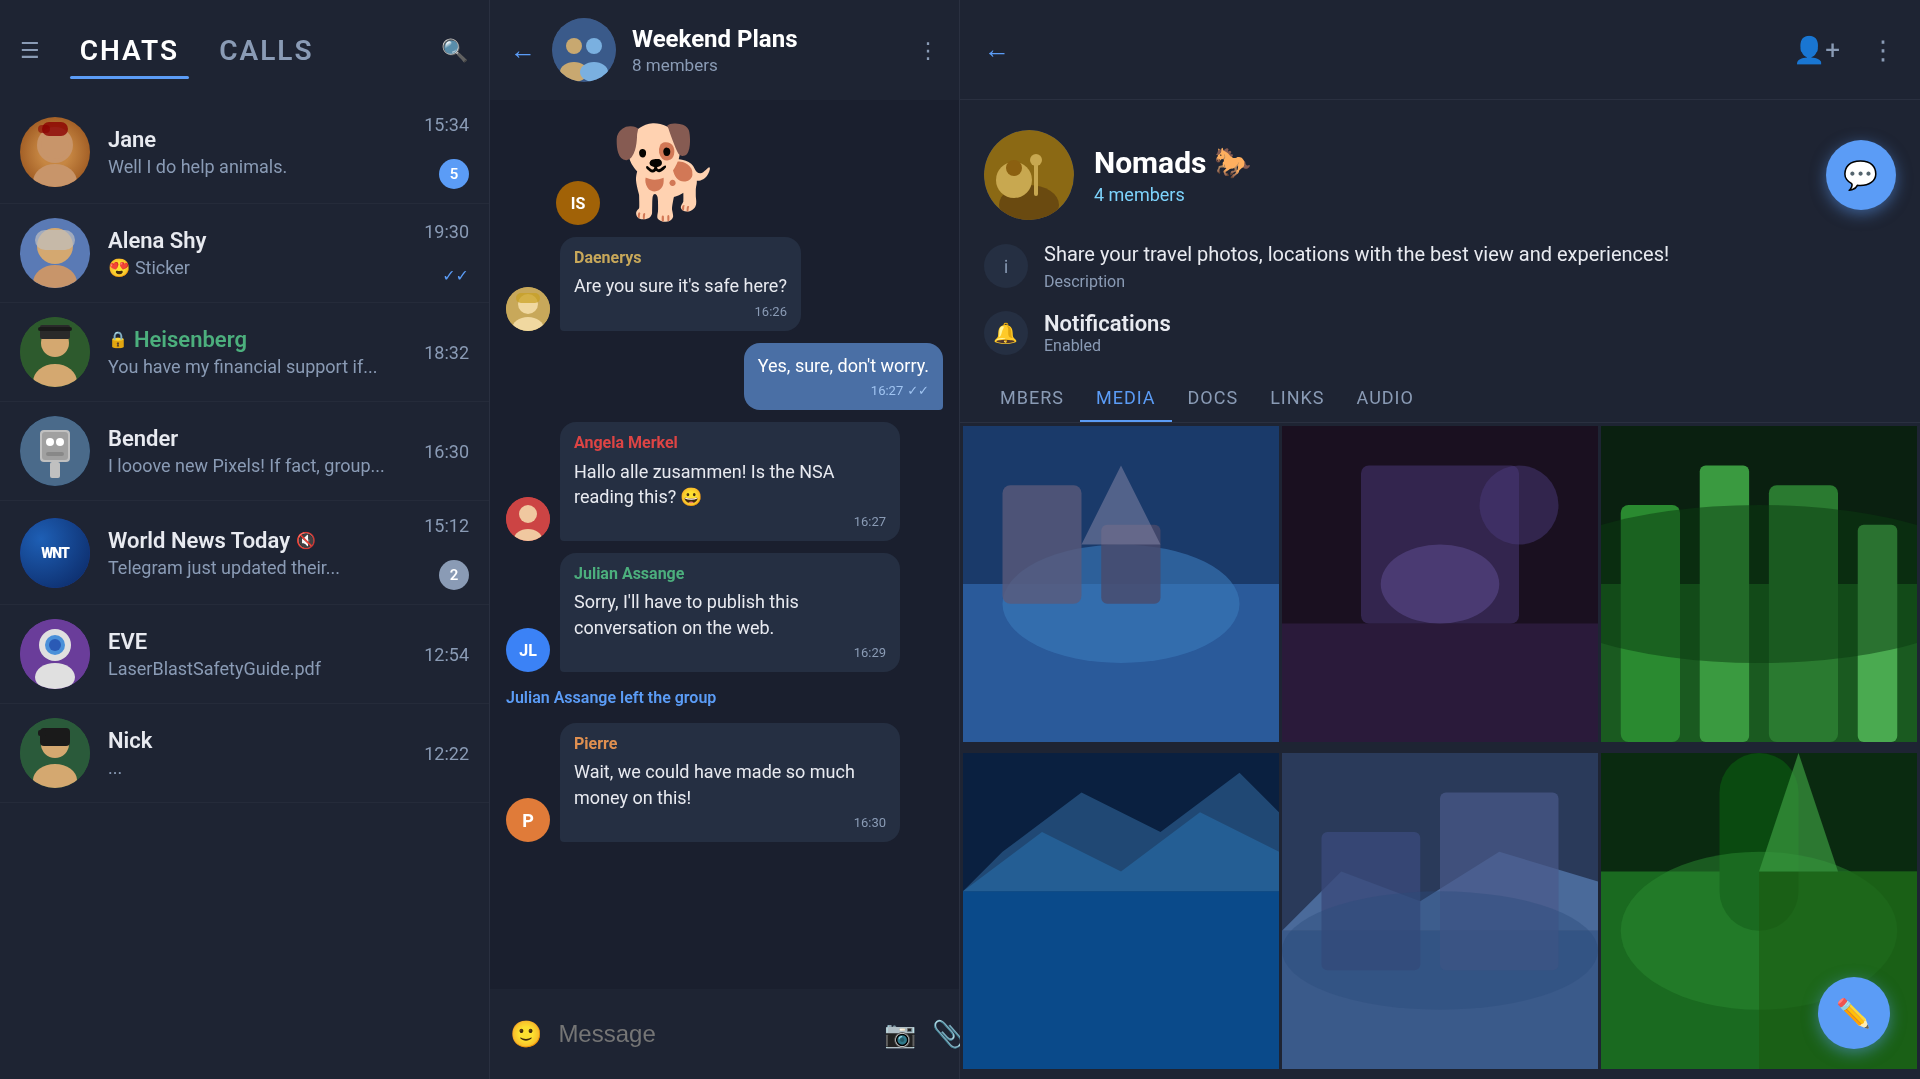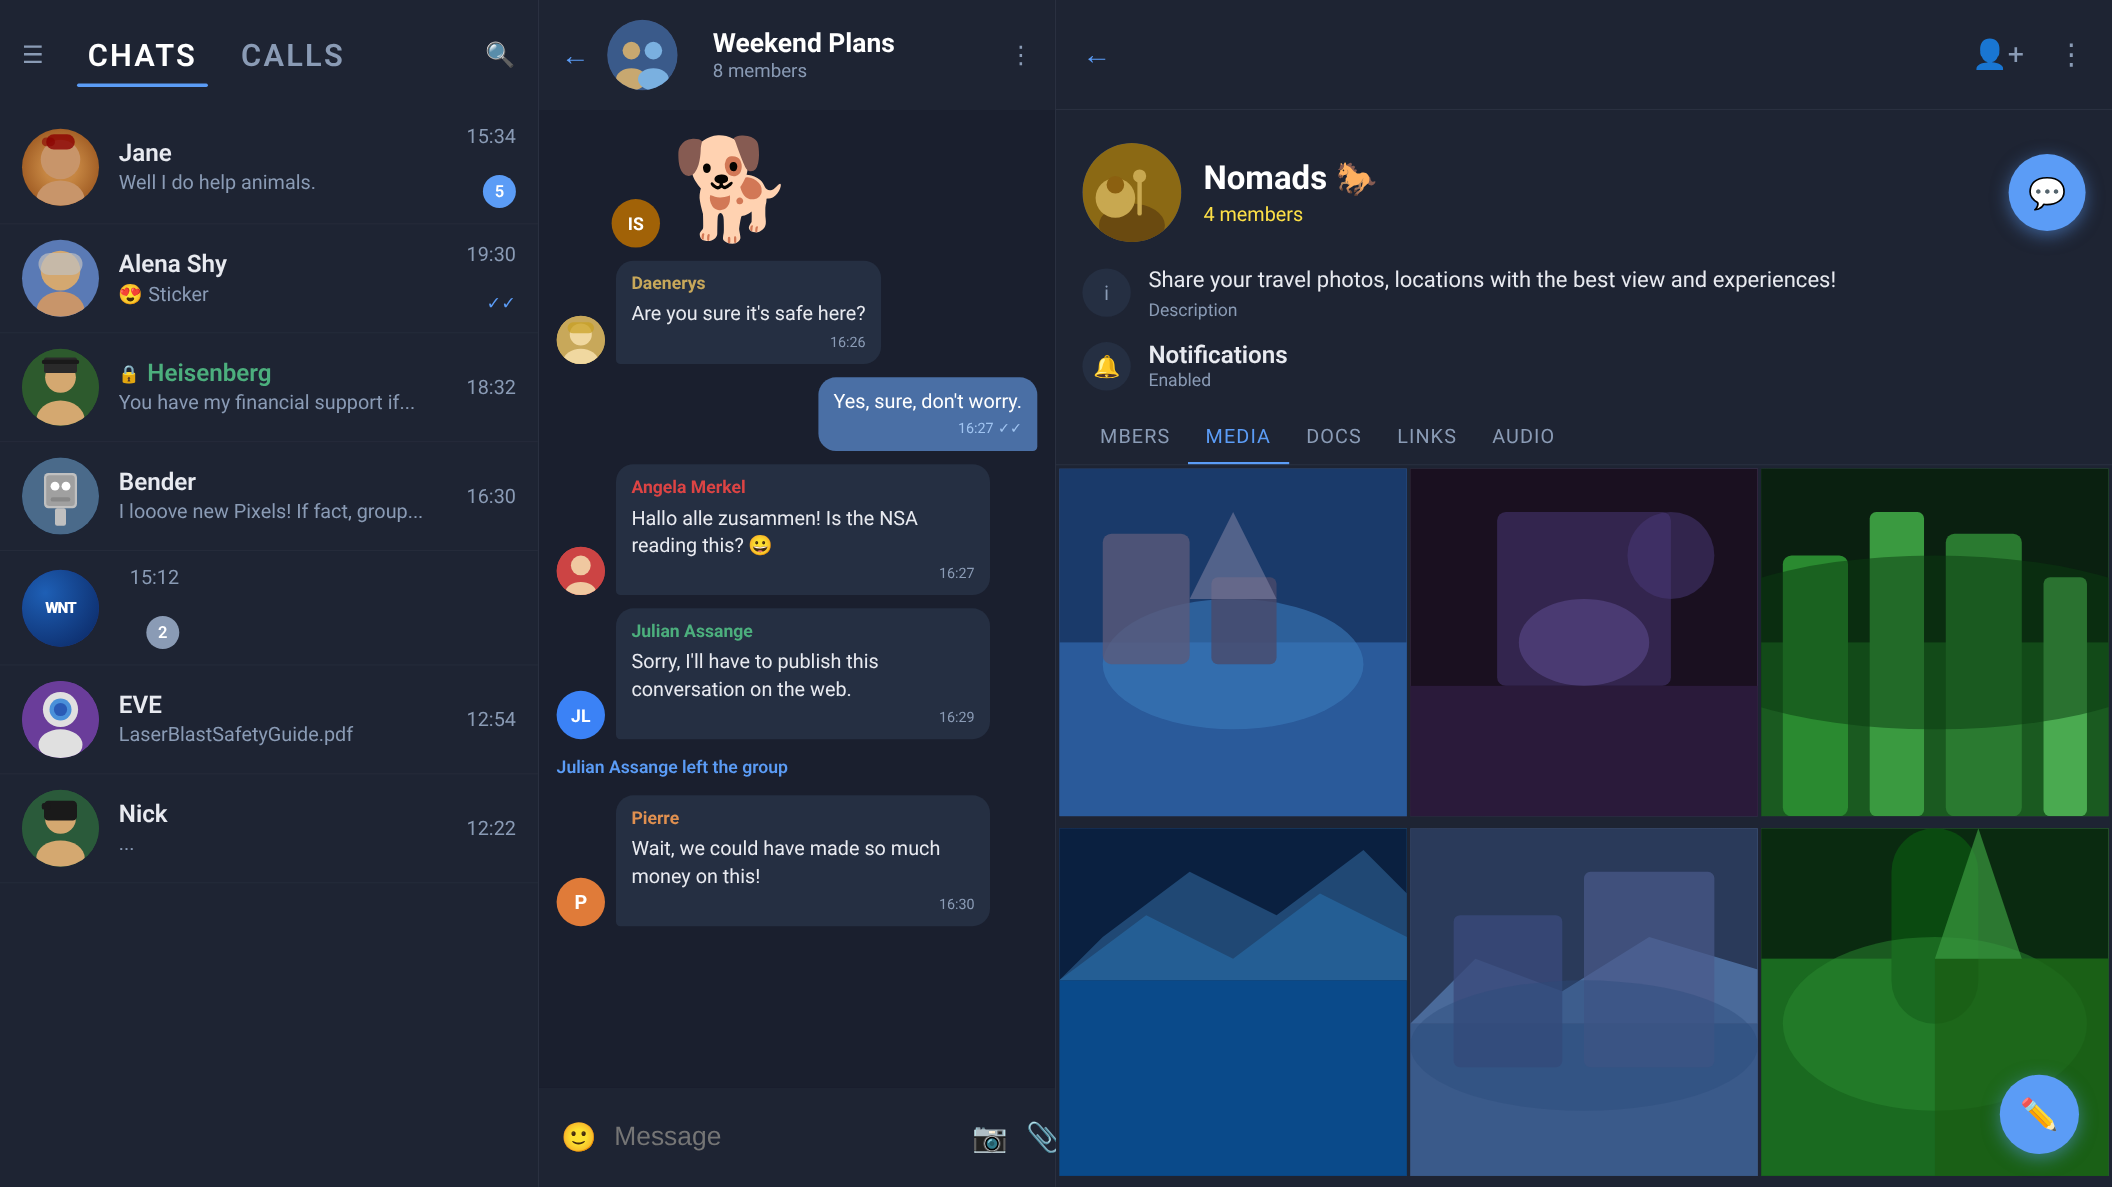--- a/index.html
+++ b/index.html
@@ -214,21 +214,20 @@
       overflow: hidden;
       flex-shrink: 0;
       background: #3a4a6b;
       display: flex;
       align-items: center;
       justify-content: center;
     }
 
     .chat-header-info {
       flex: 1;
-      margin-left: 16px;
     }
 
     .chat-header-name {
       font-size: 24px;
       font-weight: 700;
       color: #ffffff;
     }
 
     .chat-header-sub {
       font-size: 17px;
@@ -423,21 +422,21 @@
       font-size: 30px;
       font-weight: 700;
       color: #ffffff;
       display: flex;
       align-items: center;
       gap: 8px;
     }
 
     .group-members {
       font-size: 18px;
-      color: #fde047;
+      color: #7dd3fc;
       margin-top: 4px;
     }
 
     .float-chat-btn {
       width: 70px;
       height: 70px;
       background: #5b9cf6;
       border-radius: 50%;
       display: flex;
       align-items: center;
@@ -713,20 +712,27 @@
       <div class="chat-meta">
         <span class="chat-time">16:30</span>
       </div>
     </div>
 
     <div class="chat-item">
       <div class="avatar" style="background: #1a3a8f; font-size:14px; font-weight:900;">
         <div class="wnt-globe">
           <span class="wnt-text">WNT</span>
         </div>
+      </div>
+      <div class="chat-content">
+        <div class="chat-name">
+          <span>World News Today</span>
+          <span style="color:#8a9bb5; font-size:16px;">🔇</span>
+        </div>
+        <div class="chat-preview">Telegram just updated their...</div>
       </div>
       <div class="chat-meta">
         <span class="chat-time">15:12</span>
         <div class="badge" style="background:#8a9bb5;">2</div>
       </div>
     </div>
 
     <div class="chat-item">
       <div class="avatar avatar-eve">
         <svg width="70" height="70" viewBox="0 0 70 70">

